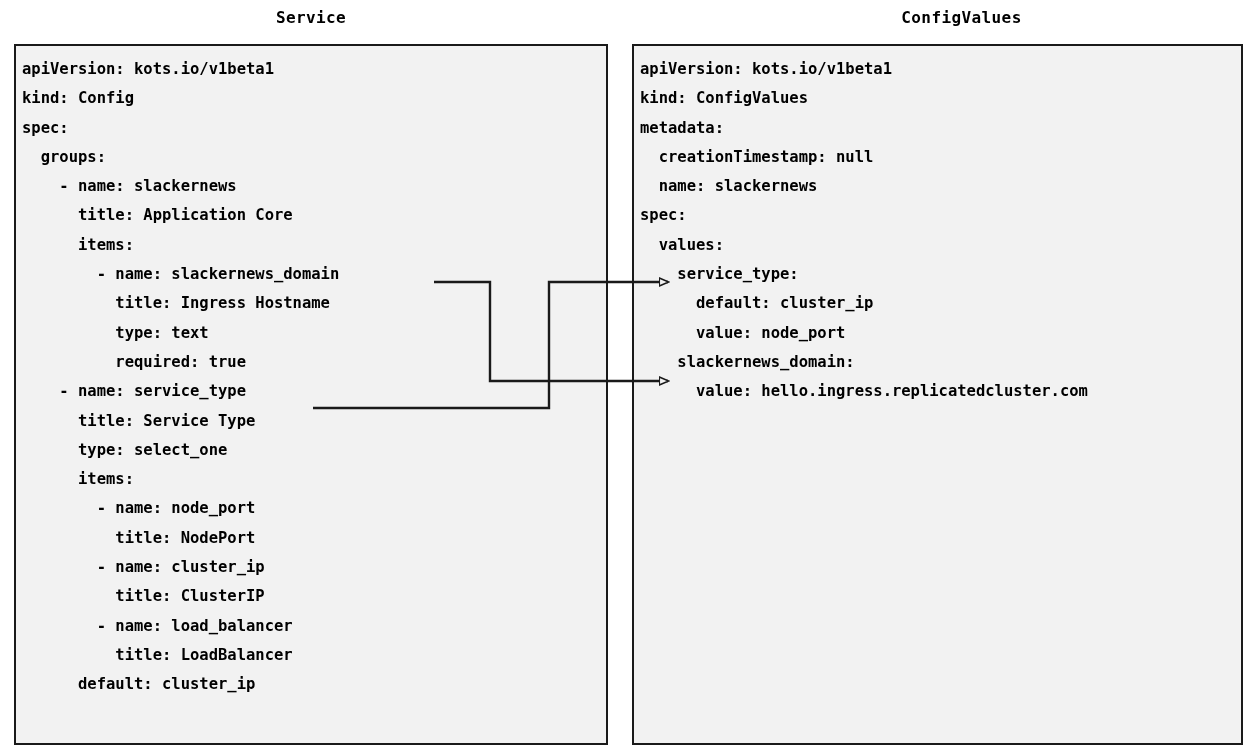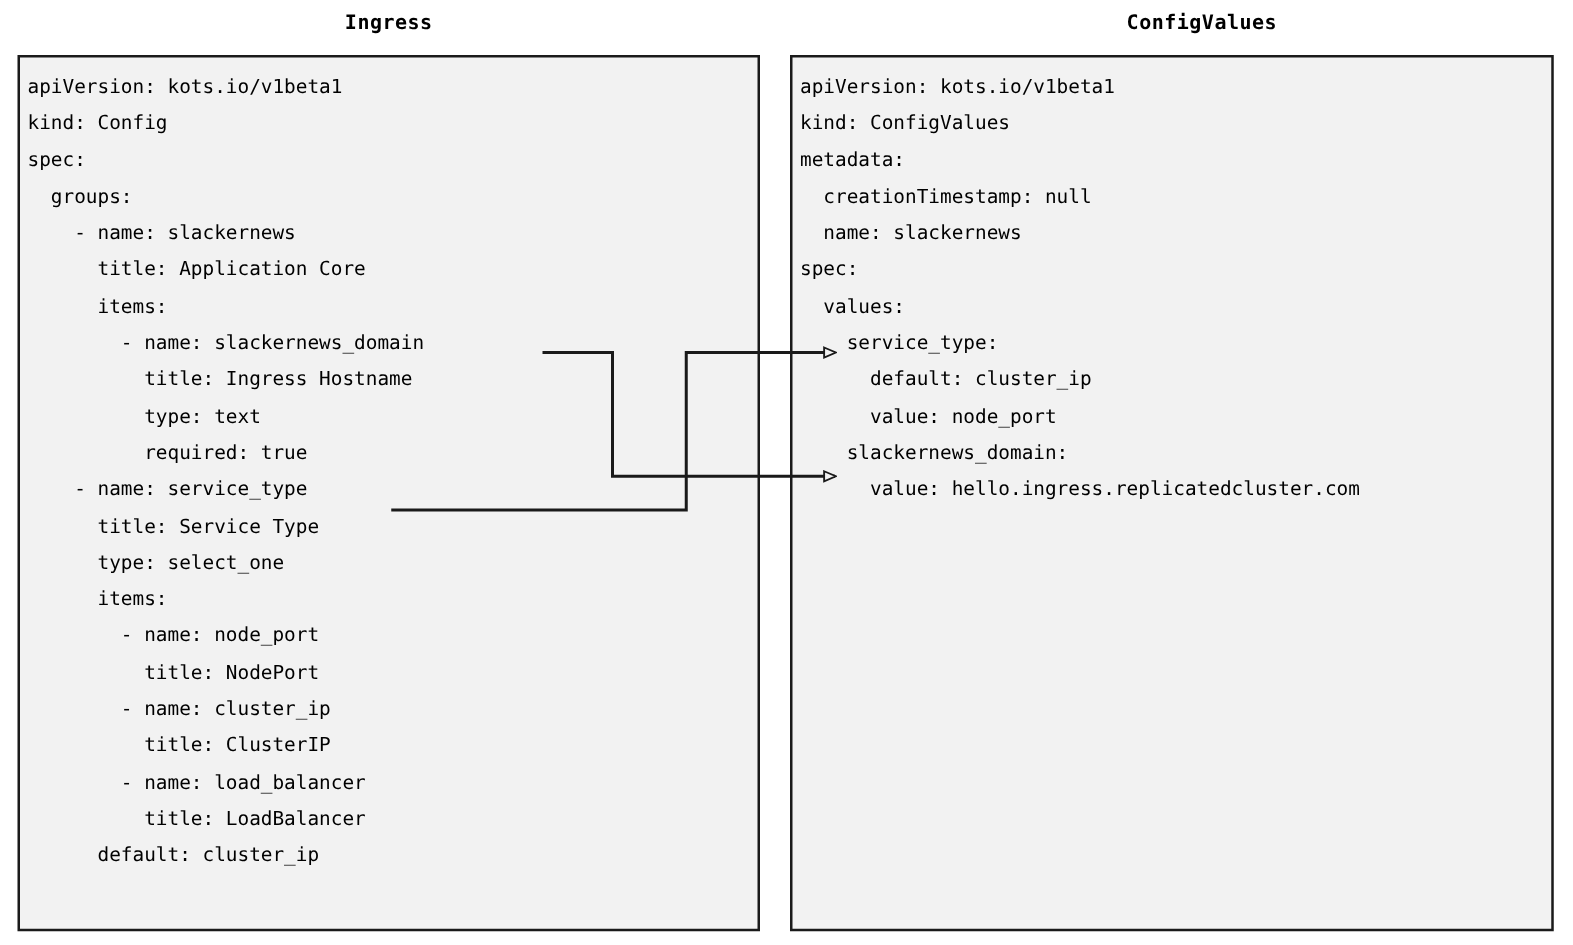--- a/index.html
+++ b/index.html
@@ -50,21 +50,21 @@
 
   .code-block {
     position: absolute;
     left: 6px;
     top: 9px;
     right: 0;
     margin: 0;
     padding: 0;
     font-family: "DejaVu Sans Mono", "Liberation Mono", monospace;
     font-size: 15.5px;
-    font-weight: normal;
+    font-weight: bold;
     line-height: 29.3px;
     color: #000000;
     white-space: pre;
     letter-spacing: 0px;
   }
 
   
   #connectors {
     position: absolute;
     left: 0;
@@ -72,21 +72,21 @@
     width: 1258px;
     height: 756px;
     pointer-events: none;
   }
 </style>
 </head>
 <body>
 
 <div id="canvas">
 
-  <div class="panel-title" id="title-left">Ingress</div>
+  <div class="panel-title" id="title-left">Service</div>
 
   <div class="panel-title" id="title-right">ConfigValues</div>
 
   <div class="panel" id="panel-left">
     <pre class="code-block">apiVersion: kots.io/v1beta1
 kind: Config
 spec:
   groups:
     - name: slackernews
       title: Application Core

